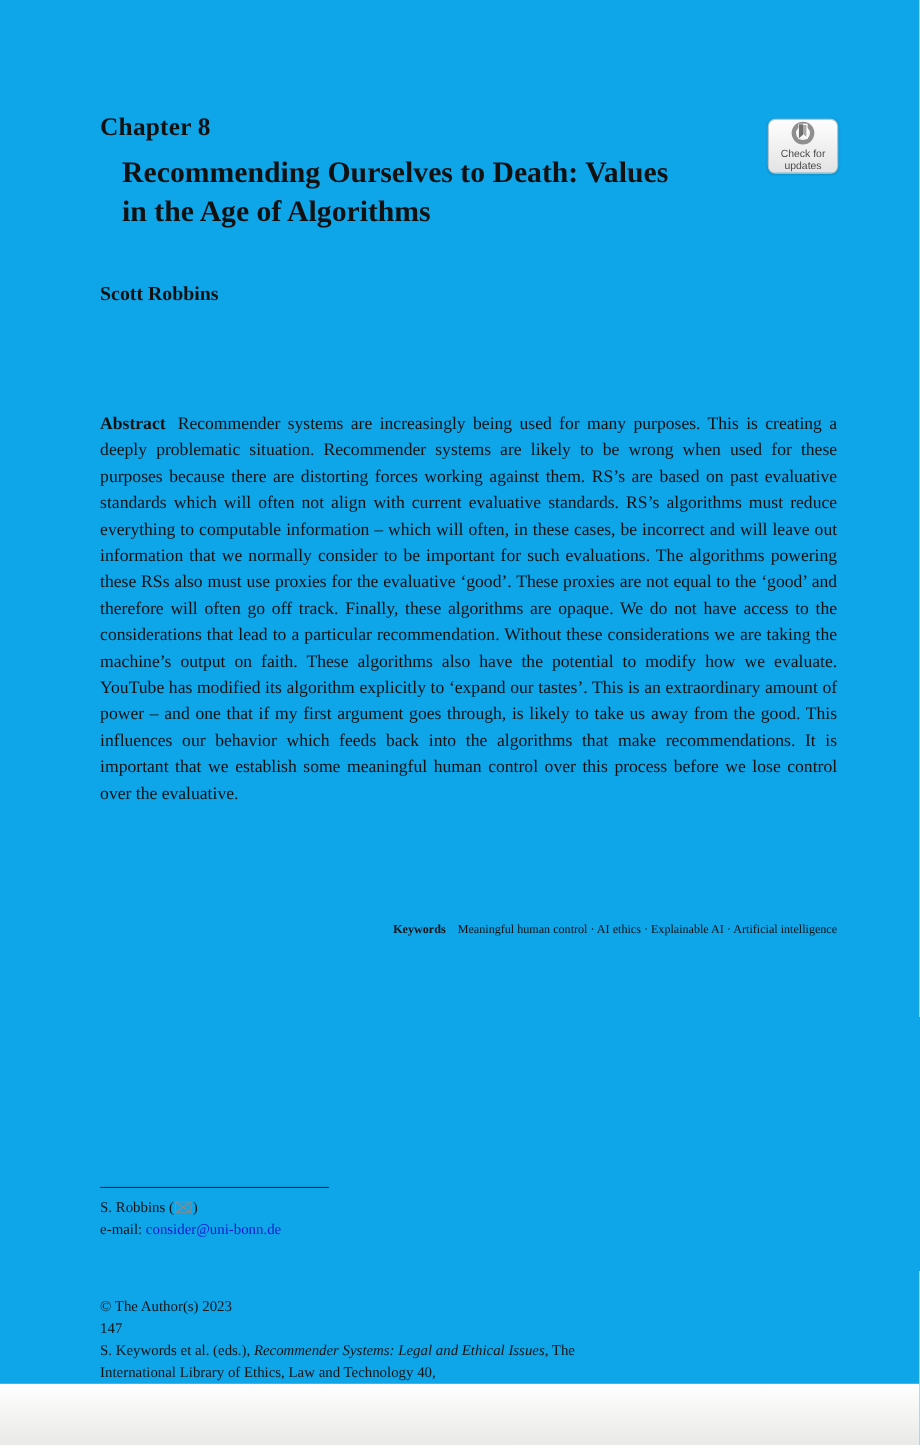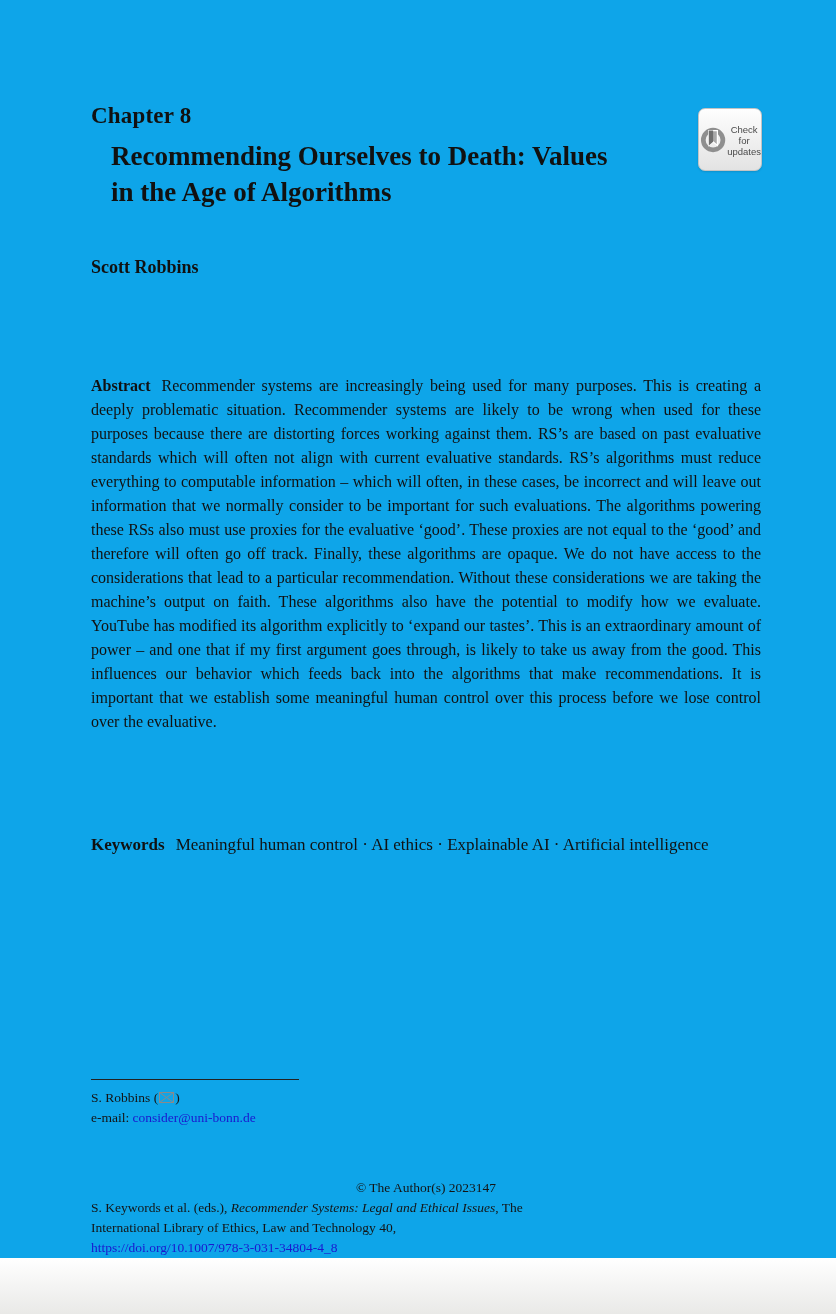--- a/index.html
+++ b/index.html
@@ -20,55 +20,55 @@
   .chapter-label {
     position:absolute; left:91px; top:103px;
     font-size:23px; font-weight:bold; letter-spacing:0.2px;
   }
   .chapter-title {
     position:absolute; left:91px; top:138px;
     font-size:27px; font-weight:bold; line-height:36px; white-space:nowrap;margin-left:20px;
   }
   .badge {
     position:absolute; left:698px; top:108px;
-    width:64px; height:63px;
+    width:64px; height:50px;
     border:1px solid #c4c4c4; border-radius:7px;
     background:linear-gradient(#fefefe, #eFeFeF 55%, #e3e3e3);
     box-shadow:0 1px 2px rgba(0,0,0,0.12);
-    display:flex; align-items:center;
+    display:flex; flex-direction:column; align-items:center;
     padding-top:0; cursor:pointer;
   }
   .badge-icon { width:34px; height:34px; }
   .badge-text {
     font-family:"Liberation Sans","DejaVu Sans",sans-serif;
     font-size:9.5px; line-height:11px; color:#4a4a4a; text-align:center; margin-top:2px;
   }
   .author {
     position:absolute; left:91px; top:257px;
     font-size:18px; font-weight:bold;
   }
   .abstract {
     position:absolute; left:91px; top:374px; width:670px;
     font-size:16px; line-height:24px; text-align:justify;
   }
   .run-head { font-weight:bold; margin-right:11px; }
   .keywords {
     position:absolute; left:91px; top:833px; width:670px;
-    font-size:17px; line-height:24px;
+    font-size:11px; line-height:24px;text-align:right;
   }
   .footnote { position:absolute; left:91px; top:1079px; width:670px; }
   .footnote-rule { width:208px; height:0; border-top:1.5px solid #222; margin-bottom:8px; }
   .footnote-line { font-size:13.5px; line-height:20px; color:#141414; }
   .envelope { vertical-align:-1px; margin:0 1px; }
   a.link { color:var(--link-color); text-decoration:none; cursor:pointer; }
   .imprint {
     position:absolute; left:91px; top:1178px; width:670px;
     font-size:13.5px; line-height:20px; color:#141414;
   }
-  .imprint-row { display:flex; justify-content:center; }
+  .imprint-row { display:flex; justify-content:center;flex-direction:column; }
   .book-title { font-style:italic; }
 </style>
 </head>
 <body>
 
 <div class="page">
 
   <div class="chapter-label">Chapter 8</div>
 
   <div class="chapter-title">

